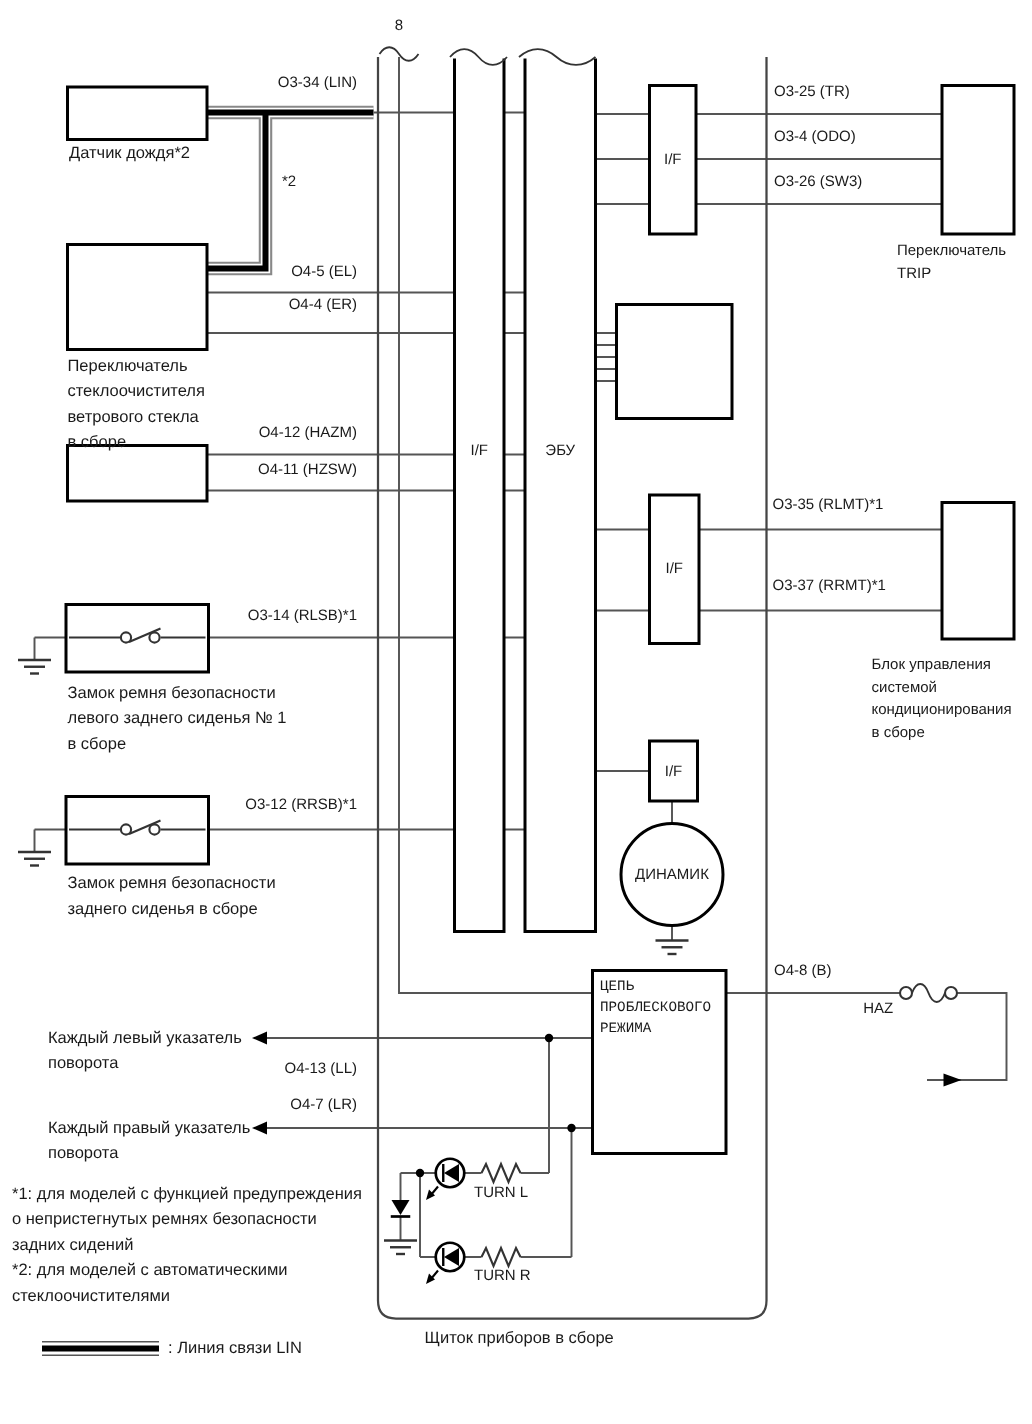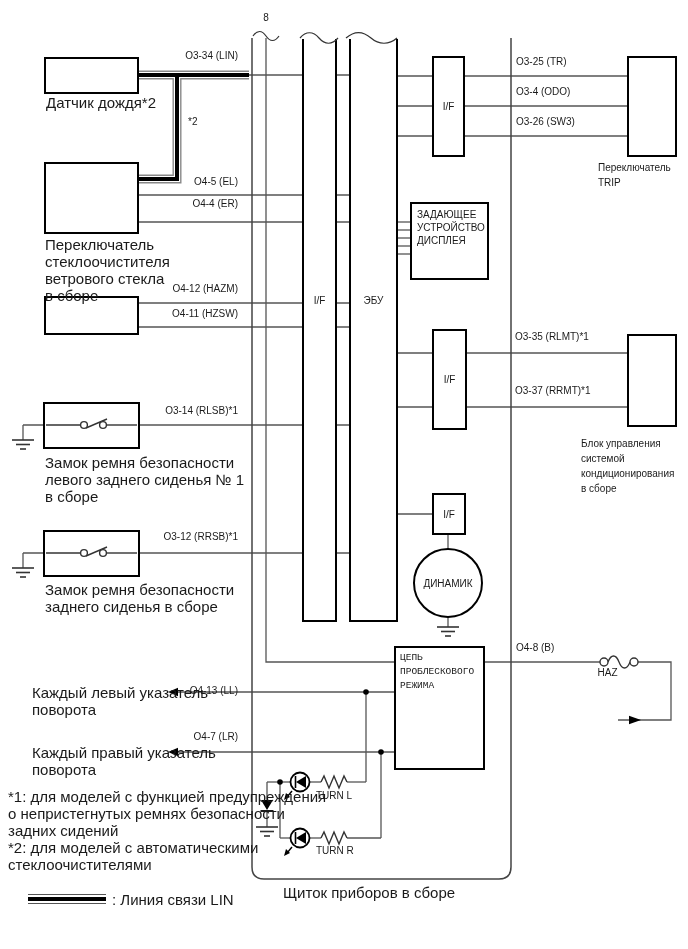--- a/index.html
+++ b/index.html
@@ -1,19 +1,19 @@
 <!DOCTYPE html>
 <html><head>
 <meta charset="utf-8">
 <style>
   html,body{margin:0;padding:0;background:#fff;}
   #page{position:relative;width:688px;height:949px;background:#fff;overflow:hidden;
         font-family:"Liberation Sans", sans-serif;color:#1a1a1a;}
   svg{position:absolute;left:0;top:0;}
-  .lbl{position:absolute;white-space:pre-line;font-size:15px;line-height:17px;color:#1a1a1a;}
+  .lbl{position:absolute;white-space:pre-line;font-size:11px;line-height:17px;color:#1a1a1a;}
   .wl{position:absolute;white-space:pre;font-size:10px;line-height:11px;color:#1a1a1a;text-align:center;}
   .ralign{text-align:right;}
   .calign{text-align:center;}
   .boxlbl{position:absolute;white-space:pre-line;font-size:10px;line-height:13px;color:#1a1a1a;}
   .swatch{position:absolute;left:28px;top:894px;width:78px;height:10px;
           border-top:1px solid #555;border-bottom:1px solid #555;box-sizing:border-box;}
   .swatch .bar{height:4.5px;background:#000;margin-top:1.5px;}
 </style>
 </head>
 <body>
@@ -197,21 +197,21 @@
 <div class="wl calign" style="left:258px;top:12px;width:16px;">8</div>
 
 <div class="wl ralign" style="left:148px;top:50px;width:90px;">O3-34 (LIN)</div>
 <div class="wl" style="left:188px;top:116px;">*2</div>
 <div class="wl ralign" style="left:148px;top:176px;width:90px;">O4-5 (EL)</div>
 <div class="wl ralign" style="left:148px;top:198px;width:90px;">O4-4 (ER)</div>
 <div class="wl ralign" style="left:138px;top:283px;width:100px;">O4-12 (HAZM)</div>
 <div class="wl ralign" style="left:138px;top:308px;width:100px;">O4-11 (HZSW)</div>
 <div class="wl ralign" style="left:138px;top:405px;width:100px;">O3-14 (RLSB)*1</div>
 <div class="wl ralign" style="left:138px;top:531px;width:100px;">O3-12 (RRSB)*1</div>
-<div class="wl ralign" style="left:148px;top:685px;width:90px;">O4-13 (LL)</div>
+<div class="wl ralign" style="left:148px;top:707px;width:90px;">O4-13 (LL)</div>
 <div class="wl ralign" style="left:148px;top:731px;width:90px;">O4-7 (LR)</div>
 
 <div class="lbl" style="left:46px;top:94px;">Датчик дождя*2</div>
 <div class="lbl" style="left:45px;top:236px;">Переключатель
 стеклоочистителя
 ветрового стекла
 в сборе</div>
 <div class="lbl" style="left:45px;top:454px;">Замок ремня безопасности
 левого заднего сиденья № 1
 в сборе</div>
@@ -230,38 +230,35 @@
 <div class="swatch">
       <div class="bar"></div>
     </div>
 <div class="lbl" style="left:112px;top:891px;">: Линия связи LIN</div>
 
 <div class="wl calign" style="left:303px;top:295px;width:33px;">I/F</div>
 <div class="wl calign" style="left:350px;top:295px;width:47px;">ЭБУ</div>
 <div class="wl calign" style="left:433px;top:101px;width:31px;">I/F</div>
 <div class="wl calign" style="left:433px;top:374px;width:33px;">I/F</div>
 <div class="wl calign" style="left:433px;top:509px;width:32px;">I/F</div>
-<div class="boxlbl" style="left:417px;top:208px;">ЗАДАЮЩЕЕ
-УСТРОЙСТВО
-ДИСПЛЕЯ</div>
 <div class="wl calign" style="left:413px;top:578px;width:70px;">ДИНАМИК</div>
 <div class="boxlbl" style="left:400px;top:651px;font-size:9.5px;line-height:14px;font-family:Liberation Mono, monospace;">ЦЕПЬ
 ПРОБЛЕСКОВОГО
 РЕЖИМА</div>
 <div class="wl" style="left:316px;top:790px;">TURN L</div>
 <div class="wl" style="left:316px;top:845px;">TURN R</div>
 <div class="lbl" style="left:283px;top:884px;">Щиток приборов в сборе</div>
 
 <div class="wl" style="left:516px;top:56px;">O3-25 (TR)</div>
 <div class="wl" style="left:516px;top:86px;">O3-4 (ODO)</div>
 <div class="wl" style="left:516px;top:116px;">O3-26 (SW3)</div>
 <div class="boxlbl" style="left:598px;top:160px;line-height:15px;">Переключатель
 TRIP</div>
 <div class="wl" style="left:515px;top:331px;">O3-35 (RLMT)*1</div>
 <div class="wl" style="left:515px;top:385px;">O3-37 (RRMT)*1</div>
 <div class="boxlbl" style="left:581px;top:436px;line-height:15px;">Блок управления
 системой
 кондиционирования
 в сборе</div>
 <div class="wl" style="left:516px;top:642px;">O4-8 (B)</div>
-<div class="wl calign" style="left:589px;top:667px;width:37px;">HAZ</div>
+<div class="wl calign" style="left:567px;top:667px;width:37px;">HAZ</div>
 
 </div>
 
 </body></html>

